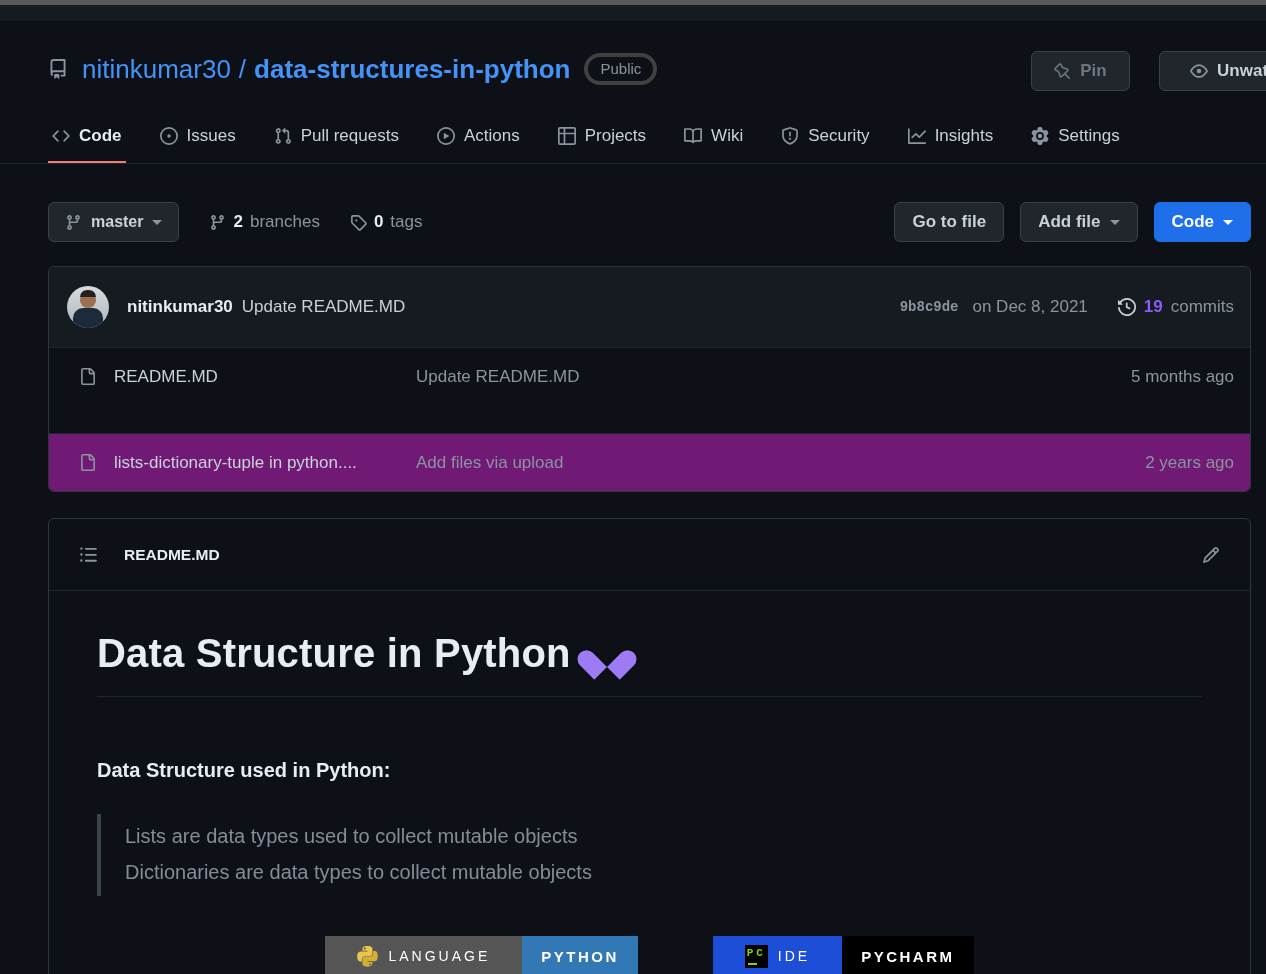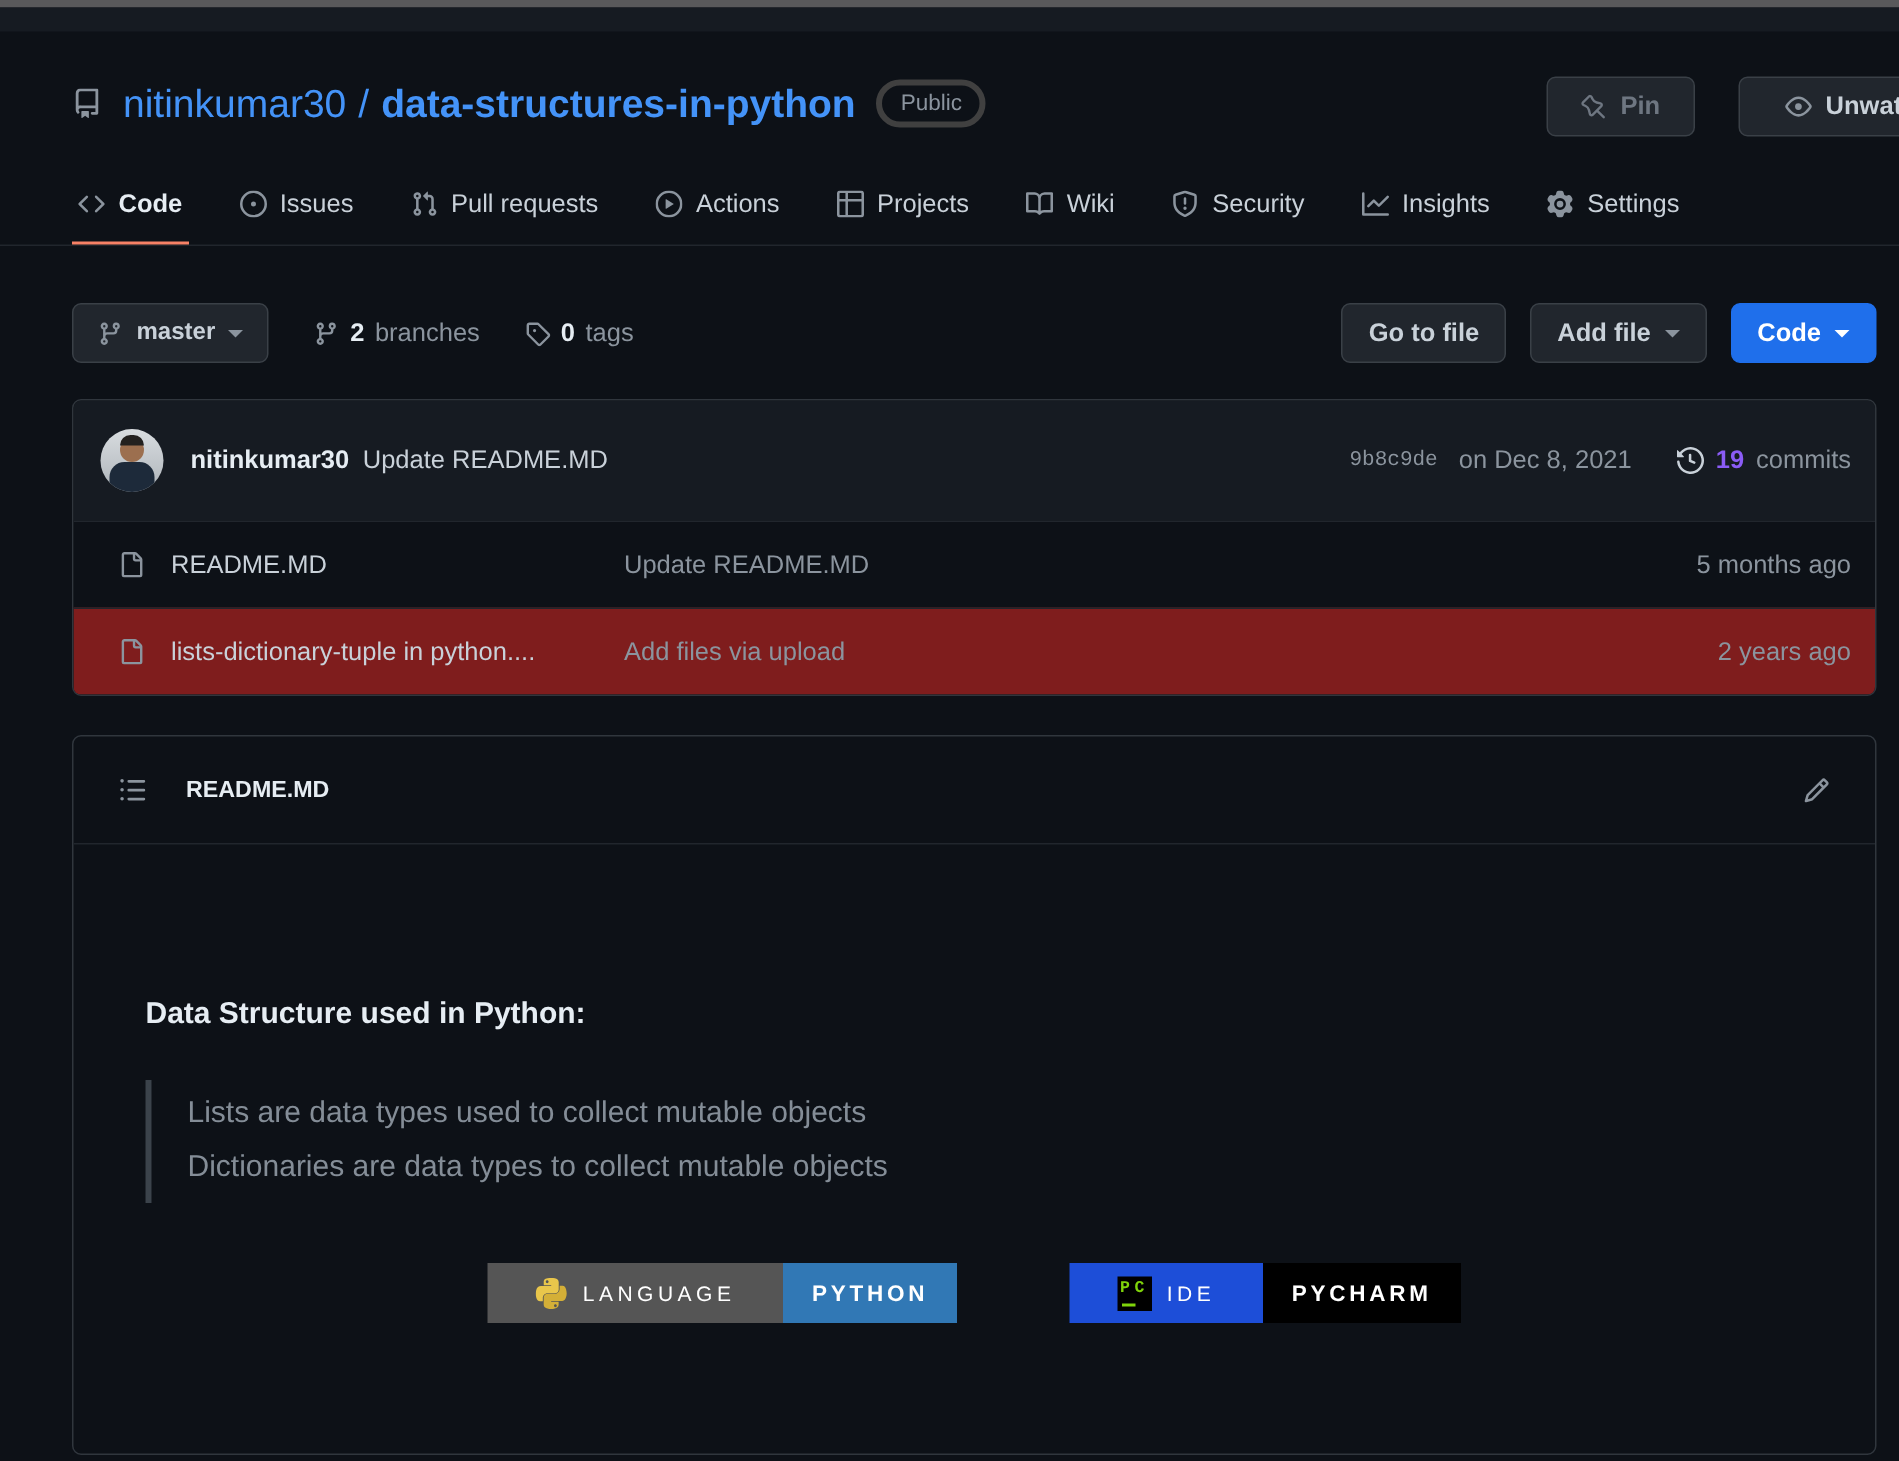--- a/index.html
+++ b/index.html
@@ -70,27 +70,27 @@
 
   
   .files-box { margin-top:24px; border:1px solid #30363d; border-radius:6px; overflow:hidden; }
   .commit-bar { background:#161b22; height:80px; display:flex; align-items:center; padding:0 16px 0 18px; }
   .avatar { width:42px; height:42px; border-radius:50%; overflow:hidden; position:relative; background:linear-gradient(#d8dcdf,#aeb4ba); flex:0 0 auto; cursor:pointer; }
   .avatar .head { position:absolute; left:13px; top:6px; width:16px; height:16px; border-radius:50%; background:#9c6f4f; }
   .avatar .hair { position:absolute; left:13px; top:4px; width:16px; height:7px; border-radius:8px 8px 0 0; background:#23211f; }
   .avatar .body { position:absolute; left:6px; top:22px; width:30px; height:22px; border-radius:10px 10px 0 0; background:#1d2a3a; }
   .commit-author { margin-left:18px; font-size:17px; font-weight:700; color:#e6edf3; cursor:pointer; }
   .commit-msg { margin-left:9px; font-size:17px; color:#c9d1d9; cursor:pointer; flex:1 1 auto; white-space:nowrap; overflow:hidden; }
-  .commit-sha { font-family:"Liberation Mono", monospace; font-size:14px; color:#8b949e; cursor:pointer; }
+  .commit-sha { font-family:"Liberation Mono", monospace; font-size:14px; color:#8b949e; cursor:pointer;font-weight:bold; }
   .commit-date { margin-left:14px; font-size:17px; color:#8b949e; }
   .commit-count { margin-left:30px; display:flex; align-items:center; gap:8px; font-size:17px; color:#8b949e; cursor:pointer; }
   .commit-count .octicon { color:#c9d1d9; }
   .commit-count b { color:#8b5cf6; font-weight:700; }
   .file-row { height:58px; display:flex; align-items:center; padding:0 16px; border-top:1px solid #21262d; background:#0d1117; }
-  .file-row.alt { background:#7f1d1d; }
+  .file-row.alt { background:#701a75;margin-top:28px; }
   .file-row .octicon { color:#8b949e; margin:0 18px 0 14px; flex:0 0 auto; }
   .file-name { width:302px; font-size:17px; color:#c9d1d9; white-space:nowrap; overflow:hidden; cursor:pointer; }
   .file-msg { flex:1; font-size:17px; color:#8b949e; cursor:pointer; }
   .file-age { width:180px; text-align:right; font-size:17px; color:#8b949e; }
 
   
   .readme-box { margin-top:26px; border:1px solid #30363d; border-radius:6px; min-height:480px; }
   .readme-header { height:72px; display:flex; align-items:center; padding:0 30px; border-bottom:1px solid #21262d; }
   .readme-header .octicon { color:#8b949e; cursor:pointer; }
   .readme-title { margin-left:26px; font-size:15.5px; font-weight:700; color:#e6edf3; }
@@ -302,20 +302,24 @@
       <svg class="octicon" width="19" height="19" viewBox="0 0 16 16" fill="currentColor">
           <path d="M5.75 2.5h8.5a.75.75 0 0 1 0 1.5h-8.5a.75.75 0 0 1 0-1.5Zm0 5h8.5a.75.75 0 0 1 0 1.5h-8.5a.75.75 0 0 1 0-1.5Zm0 5h8.5a.75.75 0 0 1 0 1.5h-8.5a.75.75 0 0 1 0-1.5ZM2 14a1 1 0 1 1 0-2 1 1 0 0 1 0 2Zm1-6a1 1 0 1 1-2 0 1 1 0 0 1 2 0ZM2 4a1 1 0 1 1 0-2 1 1 0 0 1 0 2Z"></path>
         </svg>
       <span class="readme-title">README.MD</span>
       <svg class="octicon readme-edit" width="18" height="18" viewBox="0 0 16 16" fill="currentColor">
           <path d="M11.013 1.427a1.75 1.75 0 0 1 2.474 0l1.086 1.086a1.75 1.75 0 0 1 0 2.474l-8.61 8.61c-.21.21-.47.364-.756.445l-3.251.93a.75.75 0 0 1-.927-.928l.929-3.25c.081-.286.235-.547.445-.758l8.61-8.61Zm.176 4.823L9.75 4.81l-6.286 6.287a.253.253 0 0 0-.064.108l-.558 1.953 1.953-.558a.253.253 0 0 0 .108-.064Zm1.238-3.763a.25.25 0 0 0-.354 0L10.811 3.75l1.439 1.44 1.263-1.263a.25.25 0 0 0 0-.354Z"></path>
         </svg>
     </div>
 
     <div class="readme-body">
+      <div class="md-h1">
+        <span>Data Structure in Python</span>
+        <span class="heart"></span>
+      </div>
 
       <div class="md-h3">Data Structure used in Python:</div>
 
       <div class="md-quote">
         <div>Lists are data types used to collect mutable objects</div>
         <div>Dictionaries are data types to collect mutable objects</div>
       </div>
 
       <div class="badges">
         <div class="badge">

